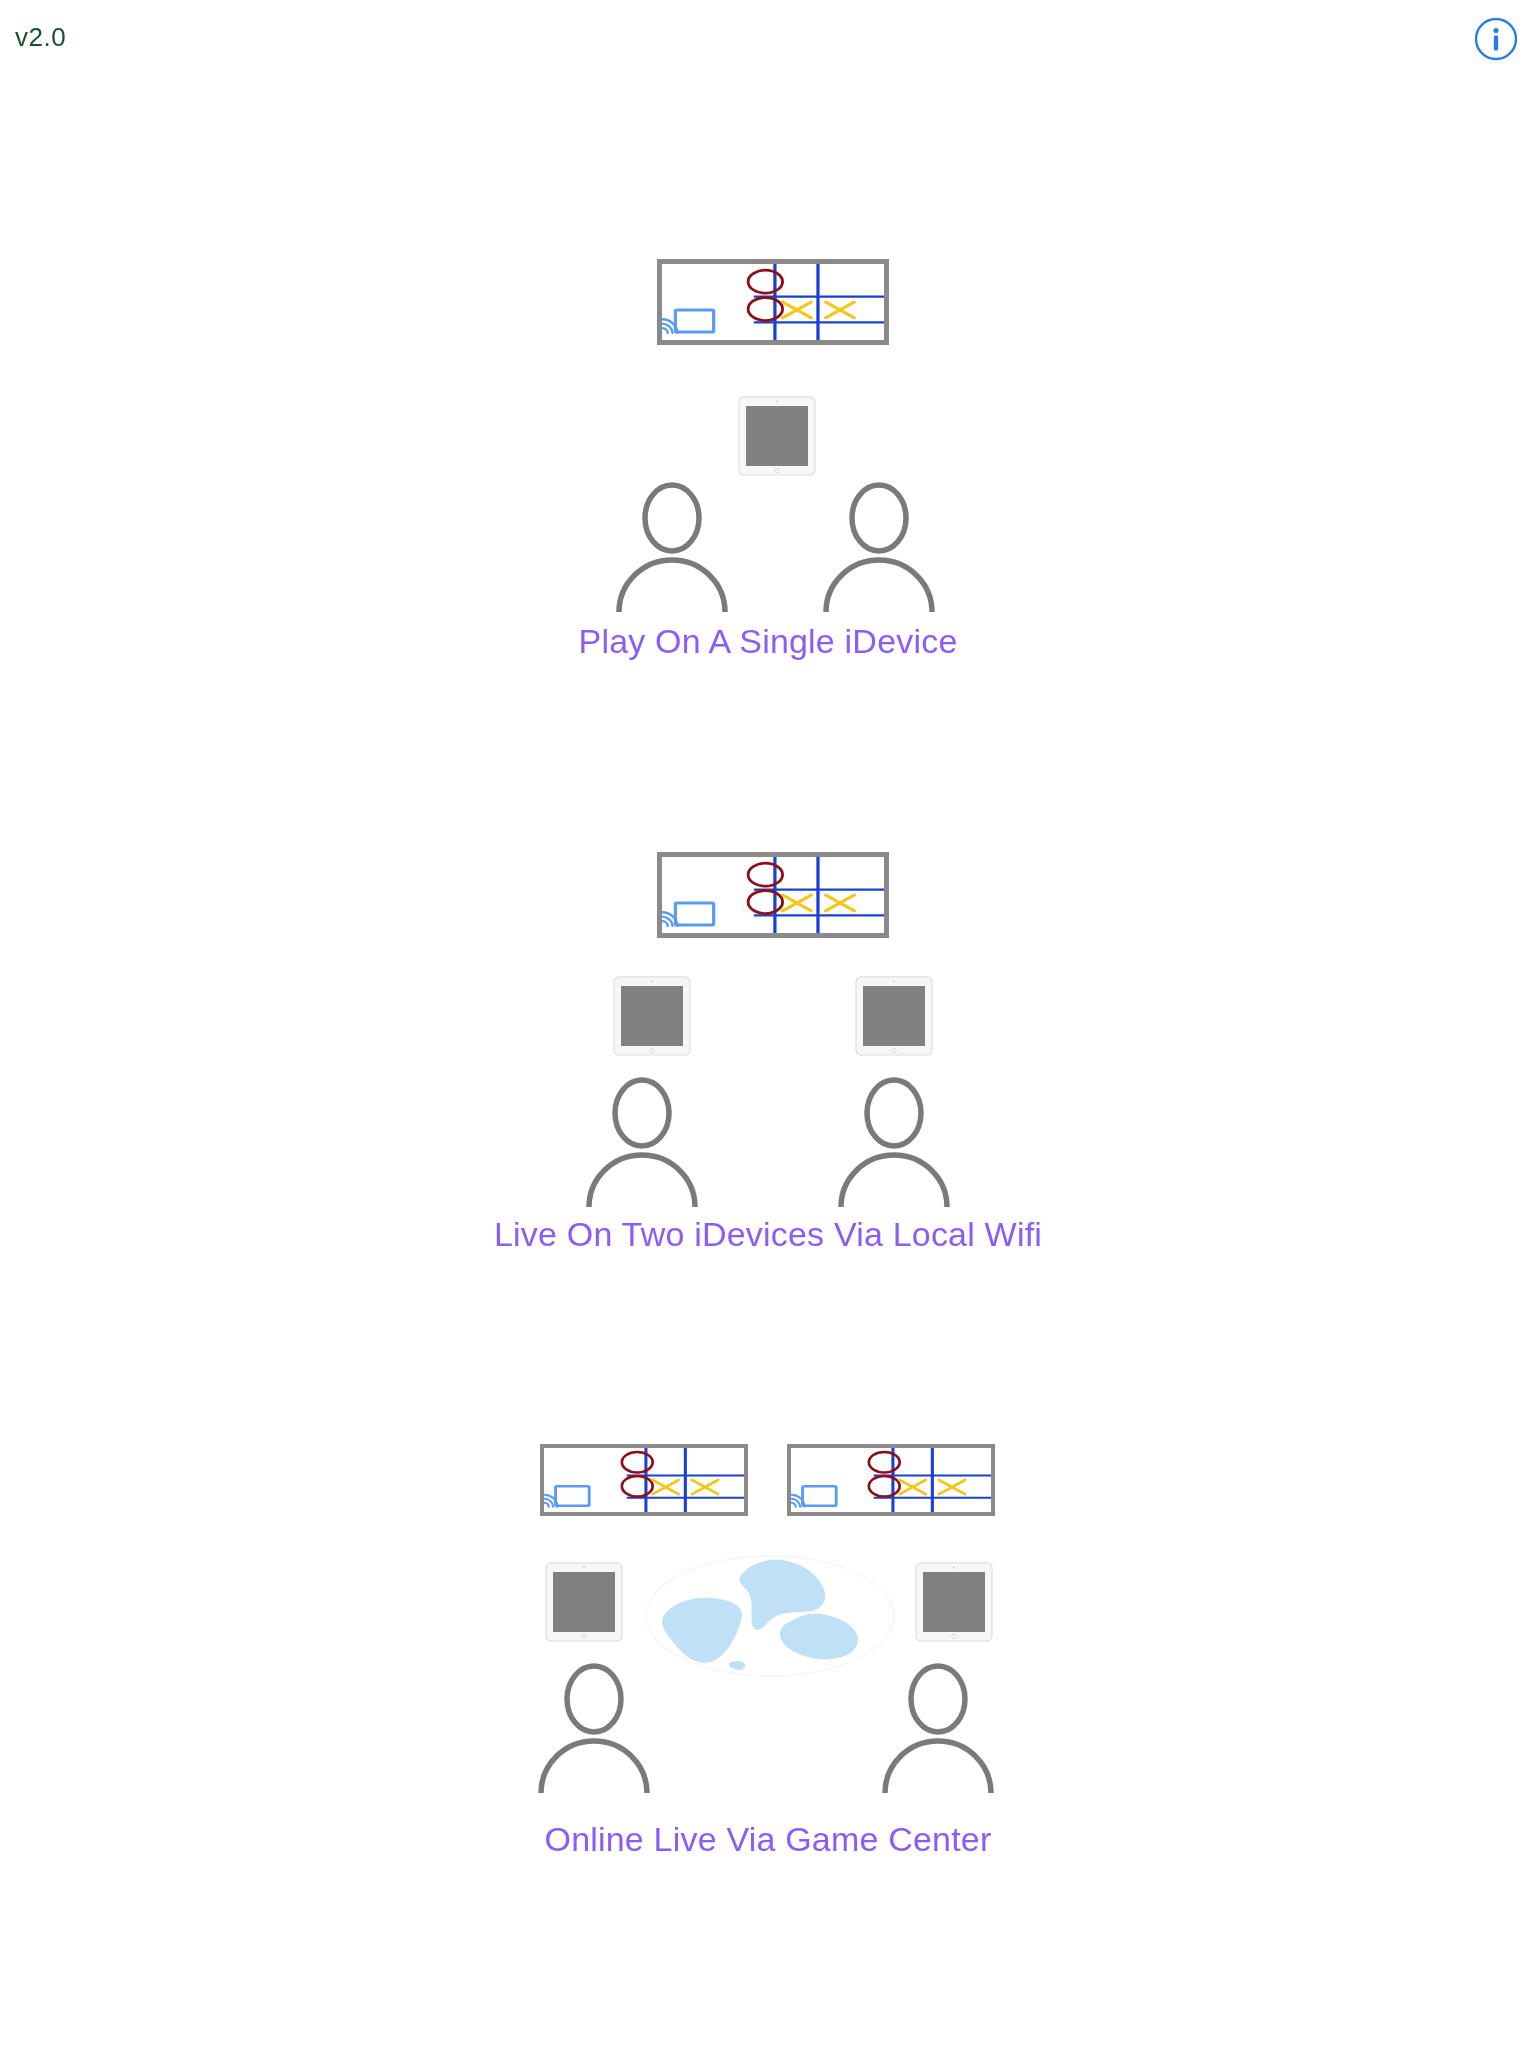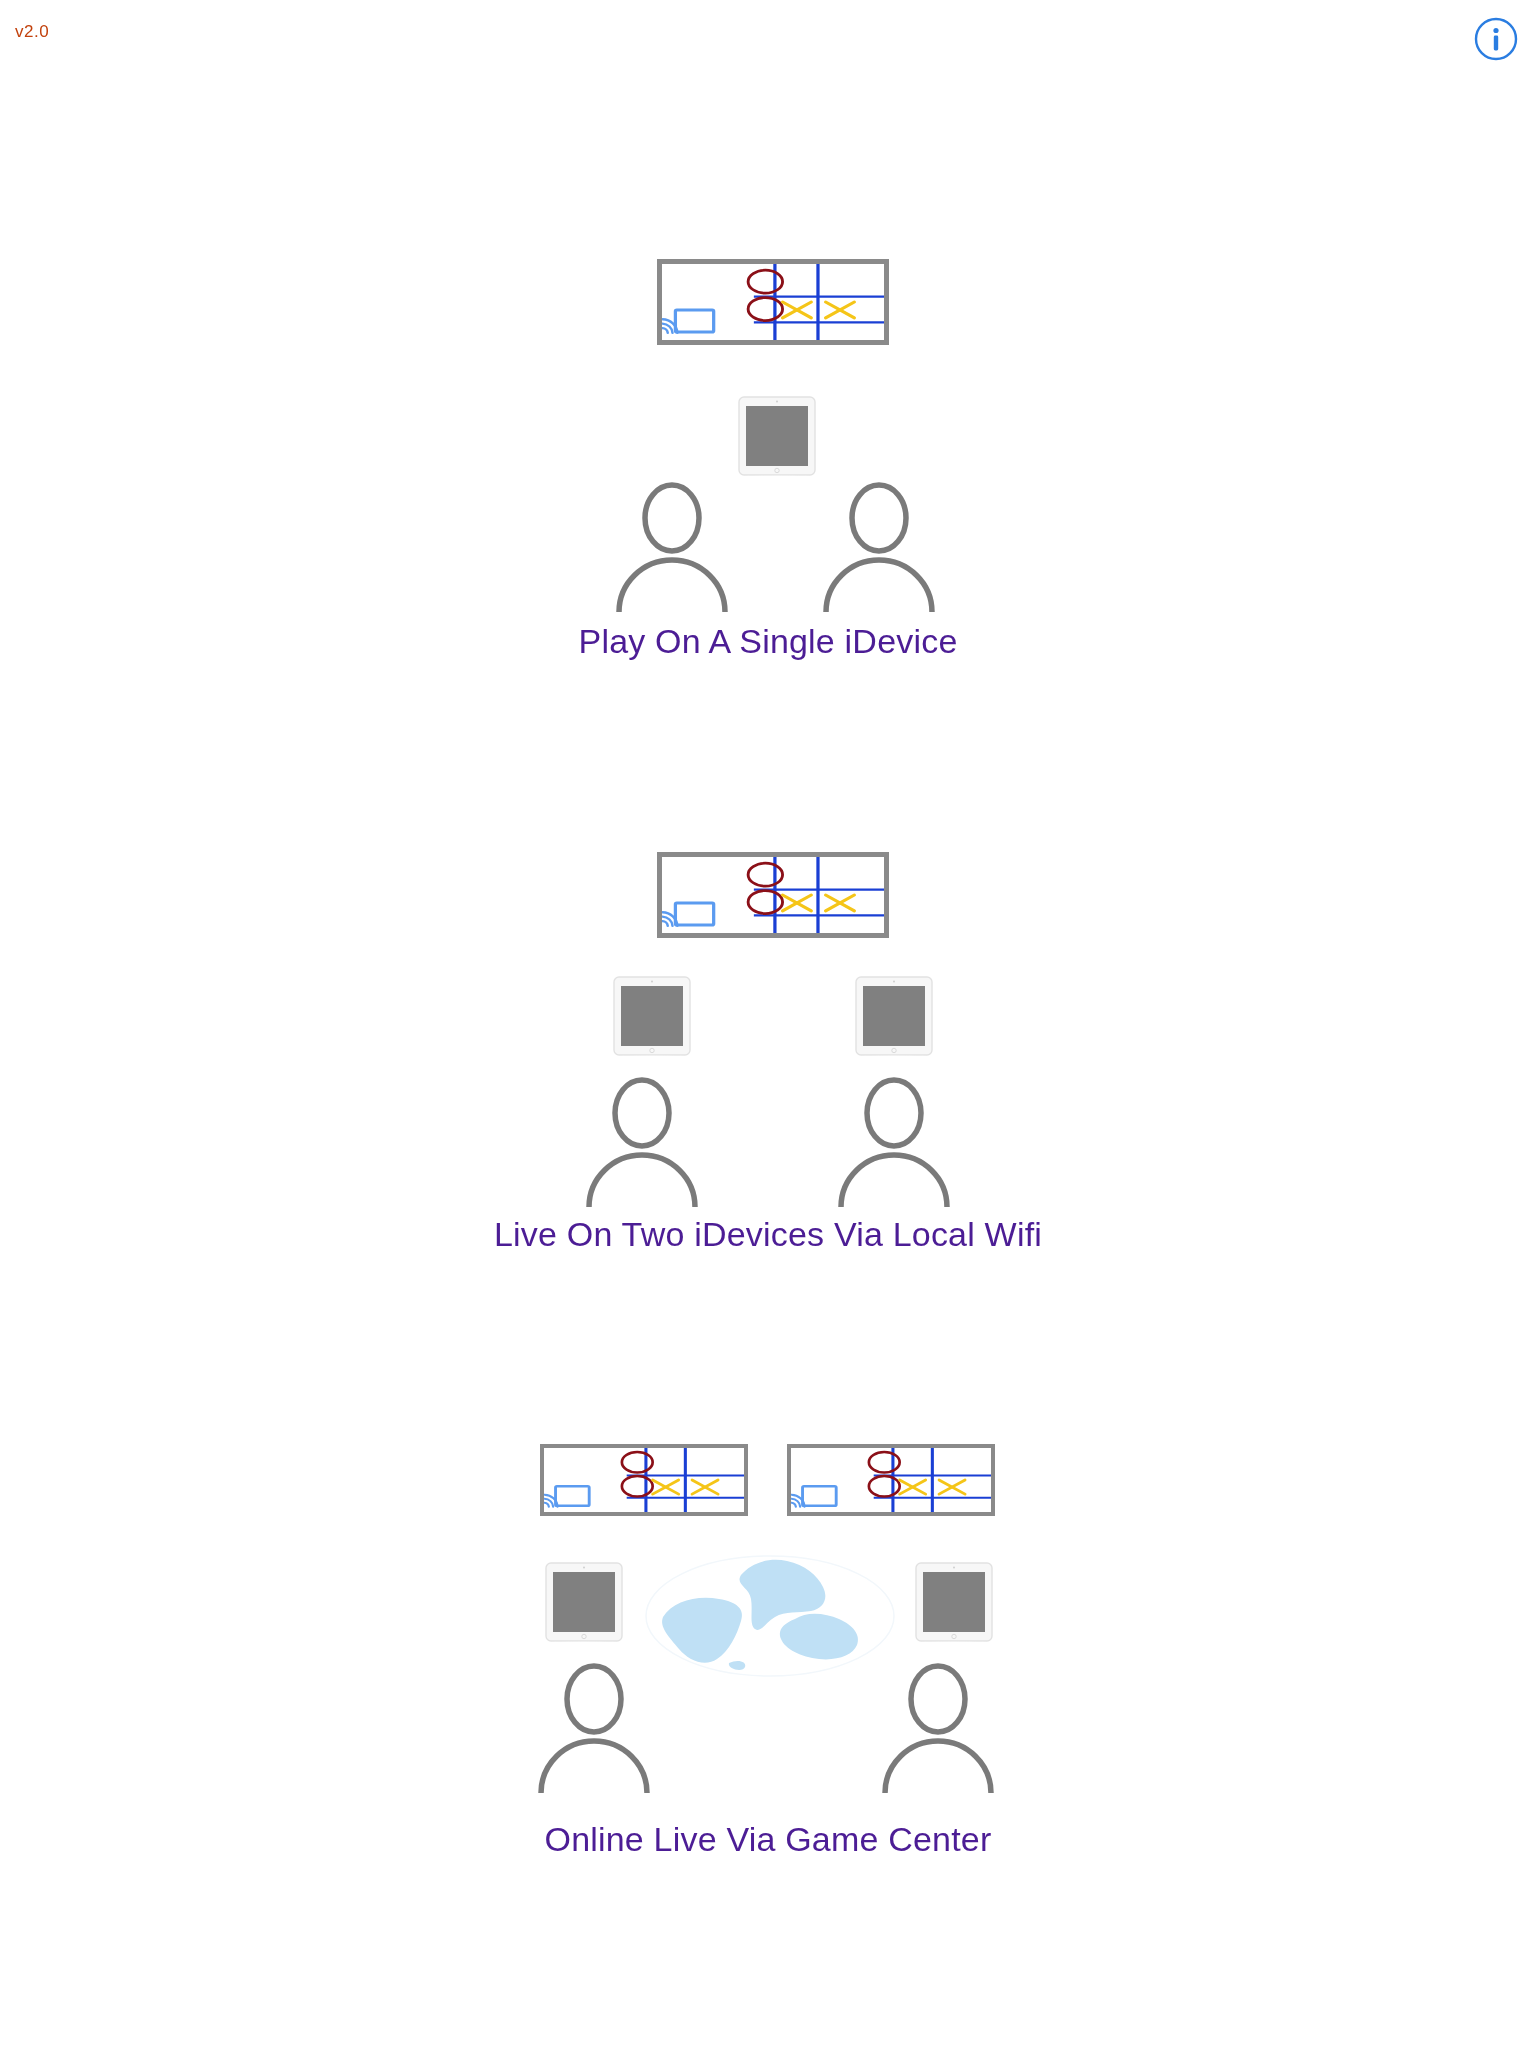--- a/index.html
+++ b/index.html
@@ -14,22 +14,22 @@
     overflow: hidden;
     font-family: "Liberation Sans", sans-serif;
     -webkit-font-smoothing: antialiased;
   }
 
   
   #version-label {
     position: absolute;
     left: 15px;
     top: 22px;
-    font-size: 17px;
-    color: #c2410c;
+    font-size: 26px;
+    color: #14532d;
     letter-spacing: 0.5px;
     user-select: none;
   }
   #info-button {
     position: absolute;
     right: 15px;
     top: 14px;
     width: 50px;
     height: 50px;
     cursor: pointer;
@@ -40,21 +40,21 @@
   .mode-section {
     position: absolute;
     left: 0;
     width: 1536px;
   }
   .caption {
     position: absolute;
     width: 1536px;
     text-align: center;
     font-size: 34px;
-    color: #4c1d95;
+    color: #8b5cf6;
     letter-spacing: 0.2px;
     white-space: nowrap;
   }
 
   
   .tv {
     position: absolute;
     box-sizing: border-box;
     background: #ffffff;
     border: 5px solid #8a8a8a;

